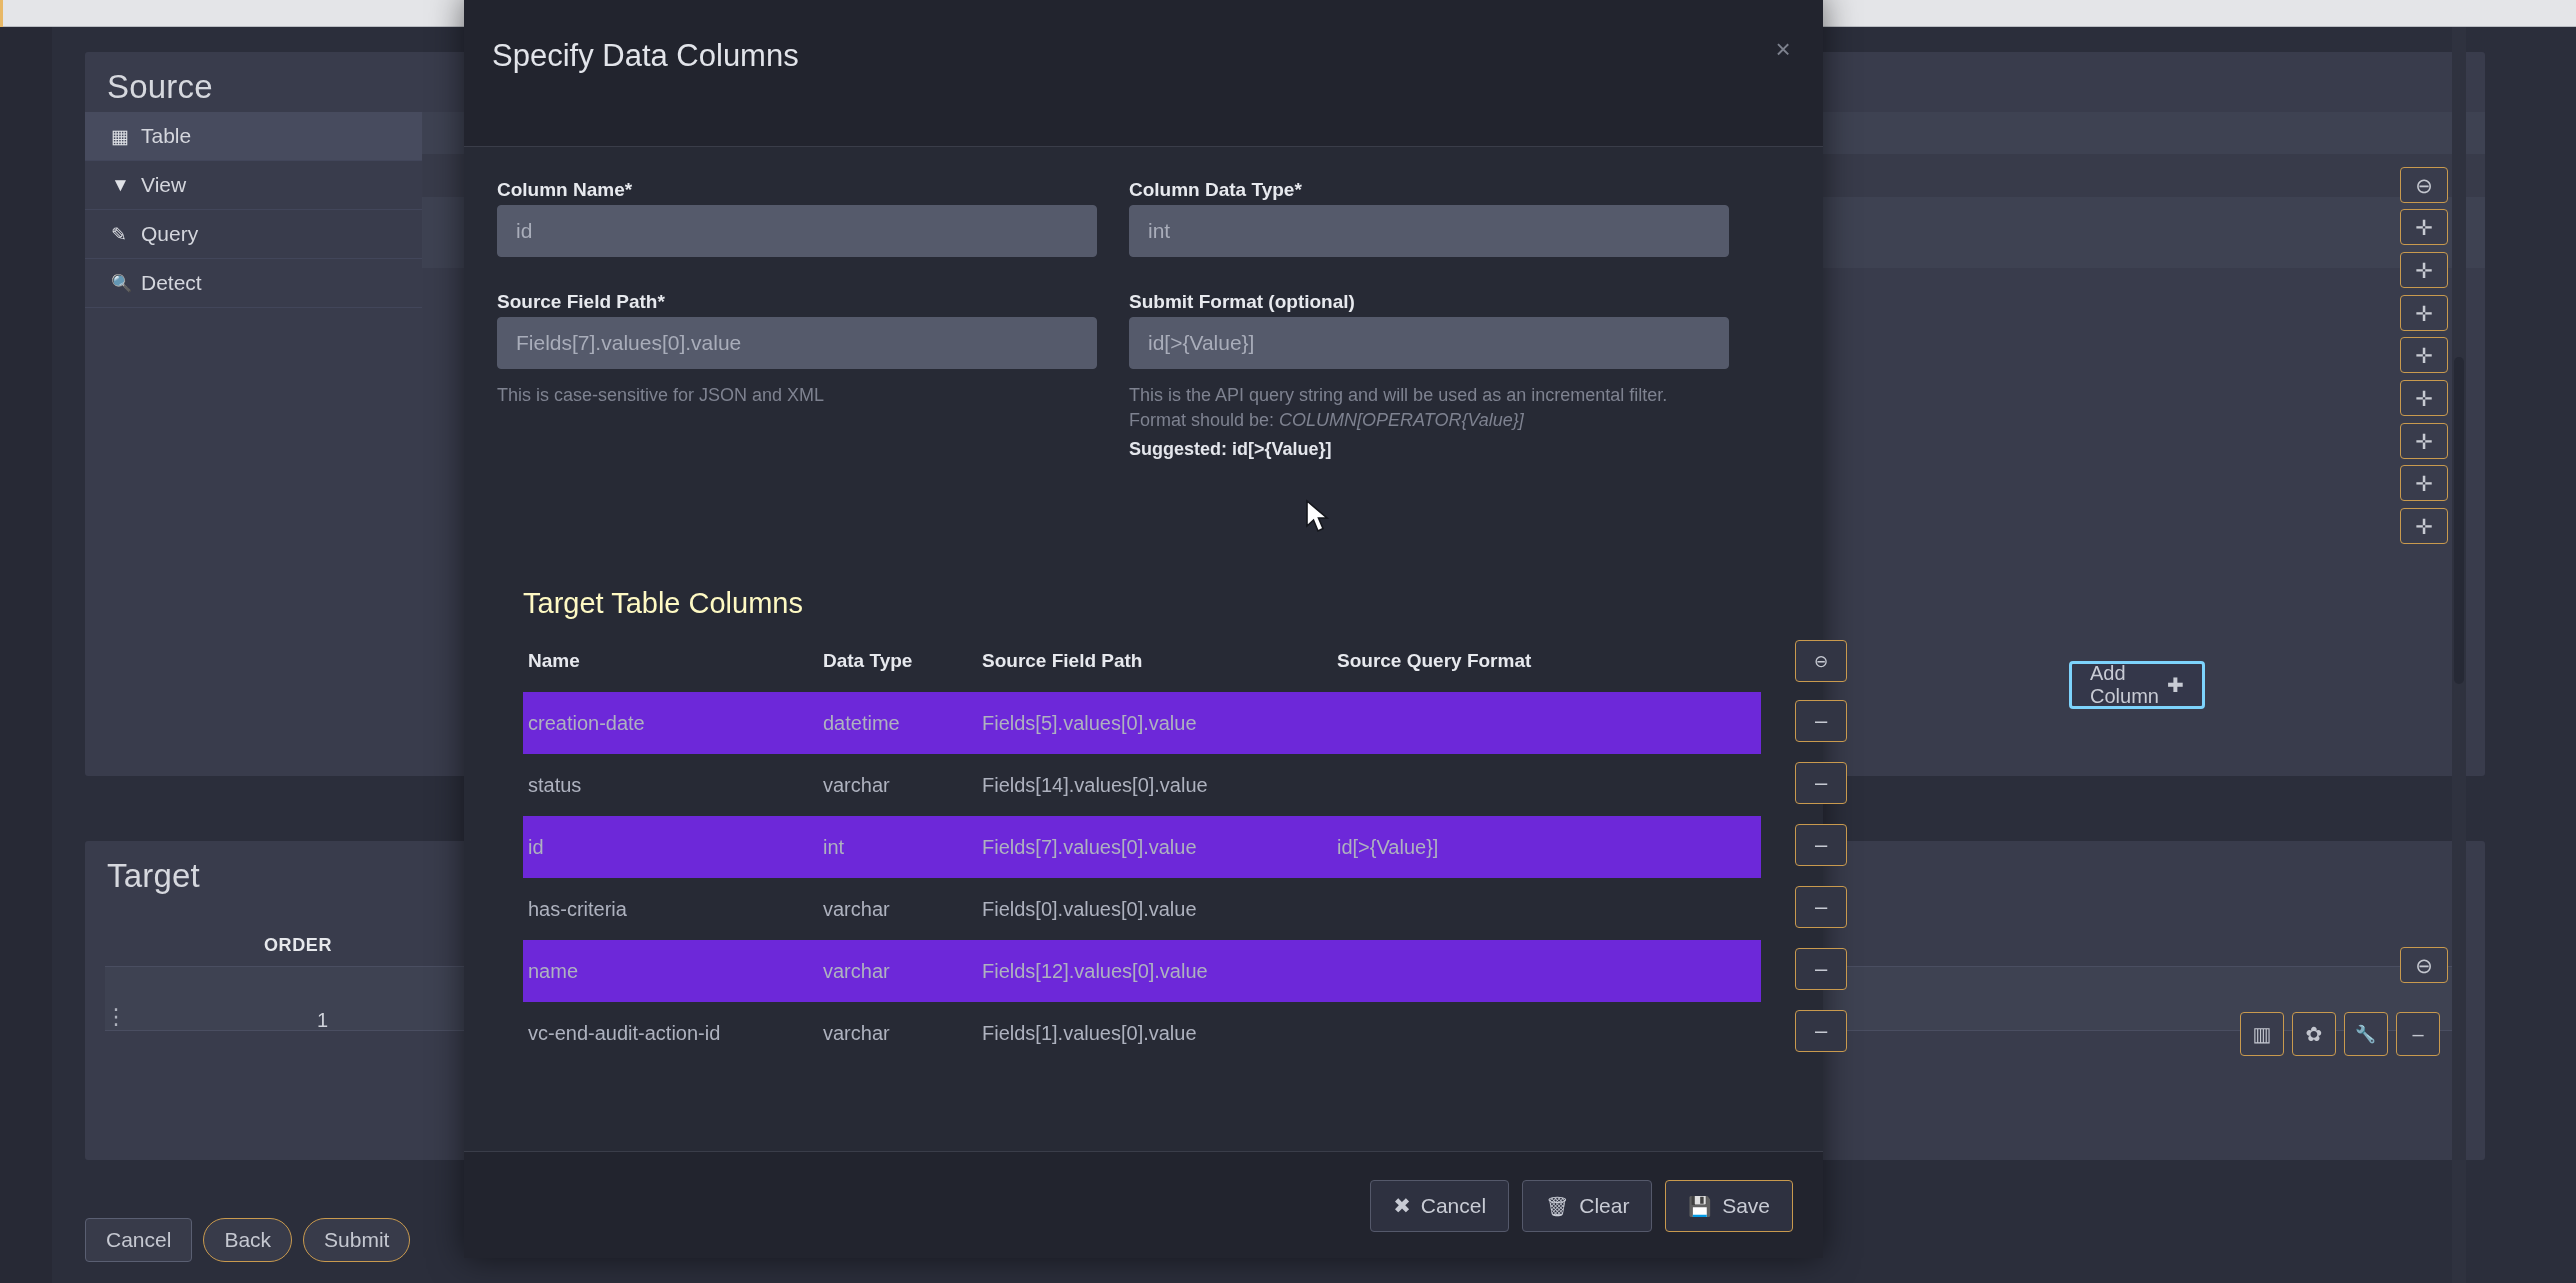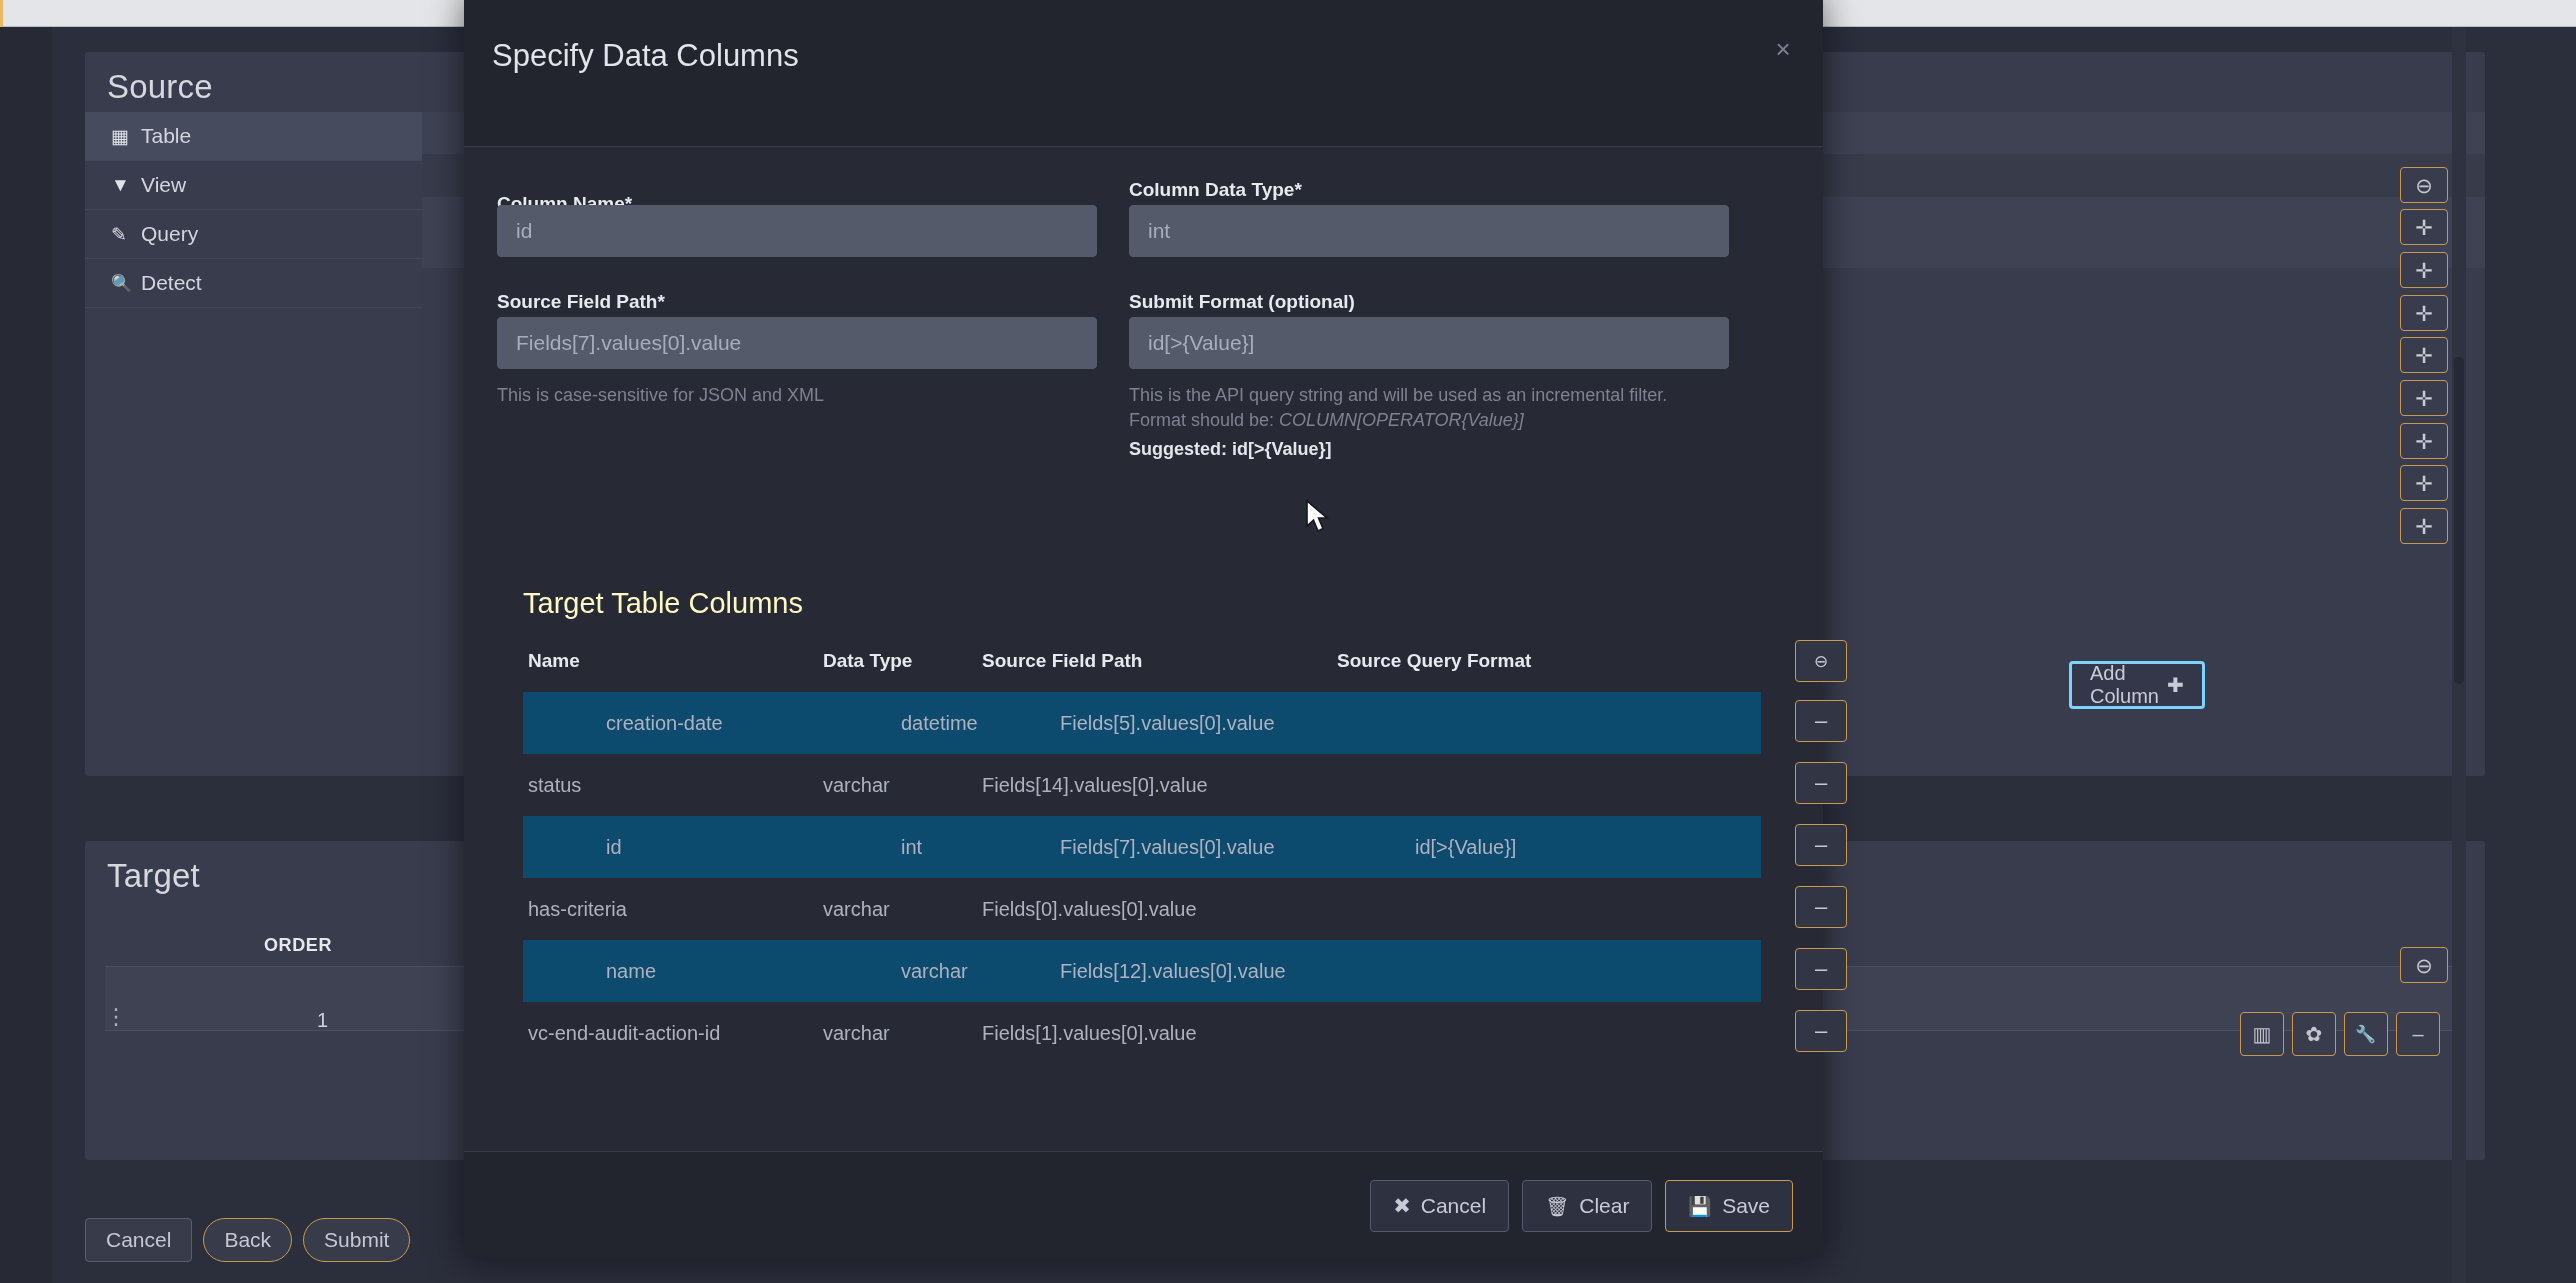--- a/index.html
+++ b/index.html
@@ -160,21 +160,21 @@
     display: flex; align-items: center; gap: 8px;
   }
 
   #tbl-title { position: absolute; left: 523px; top: 587px; font-size: 29px; color: #fef9c3; }
 
   
   #ttc-table { position: absolute; left: 523px; top: 650px; width: 1238px; }
   .ttc-head { display: flex; height: 42px; align-items: flex-start; }
   .ttc-head div { font-size: 19px; font-weight: bold; color: #e7e9ee; }
   .ttc-row { display: flex; align-items: center; height: 62px; }
-  .ttc-row.odd { background: #0c4a6e; justify-content: center; }
+  .ttc-row.odd { background: #6d28d9; }
   .ttc-row div { font-size: 20px; color: #aeb2bf; }
   .c-name { width: 300px; padding-left: 5px; }
   .c-type { width: 159px; }
   .c-path { width: 355px; }
   .c-query { width: 268px; }
 
   .row-del {
     position: absolute; left: 1795px;
     width: 52px; height: 42px; border: 1px solid #c99a4e; border-radius: 4px;
     background: #323544; color: #c6c9d2;
@@ -303,21 +303,21 @@
 
 <div id="modal">
 
   <div id="modal-header">
     <div id="modal-title">Specify Data Columns</div>
     <div id="modal-close">×</div>
   </div>
 
   <div id="modal-body">
 
-    <div class="fld-label" style="left:33px; top:46px">Column Name*</div>
+    <div class="fld-label" style="left:33px; top:32px">Column Name*</div>
     <div class="fld-input" style="left:33px; top:58px">id</div>
 
     <div class="fld-label" style="left:665px; top:32px">Column Data Type*</div>
     <div class="fld-input" style="left:665px; top:58px">int</div>
 
     <div class="fld-label" style="left:33px; top:144px">Source Field Path*</div>
     <div class="fld-input" style="left:33px; top:170px">Fields[7].values[0].value</div>
     <div class="fld-help" style="left:33px; top:236px">This is case-sensitive for JSON and XML</div>
 
     <div class="fld-label" style="left:665px; top:144px">Submit Format (optional)</div>

